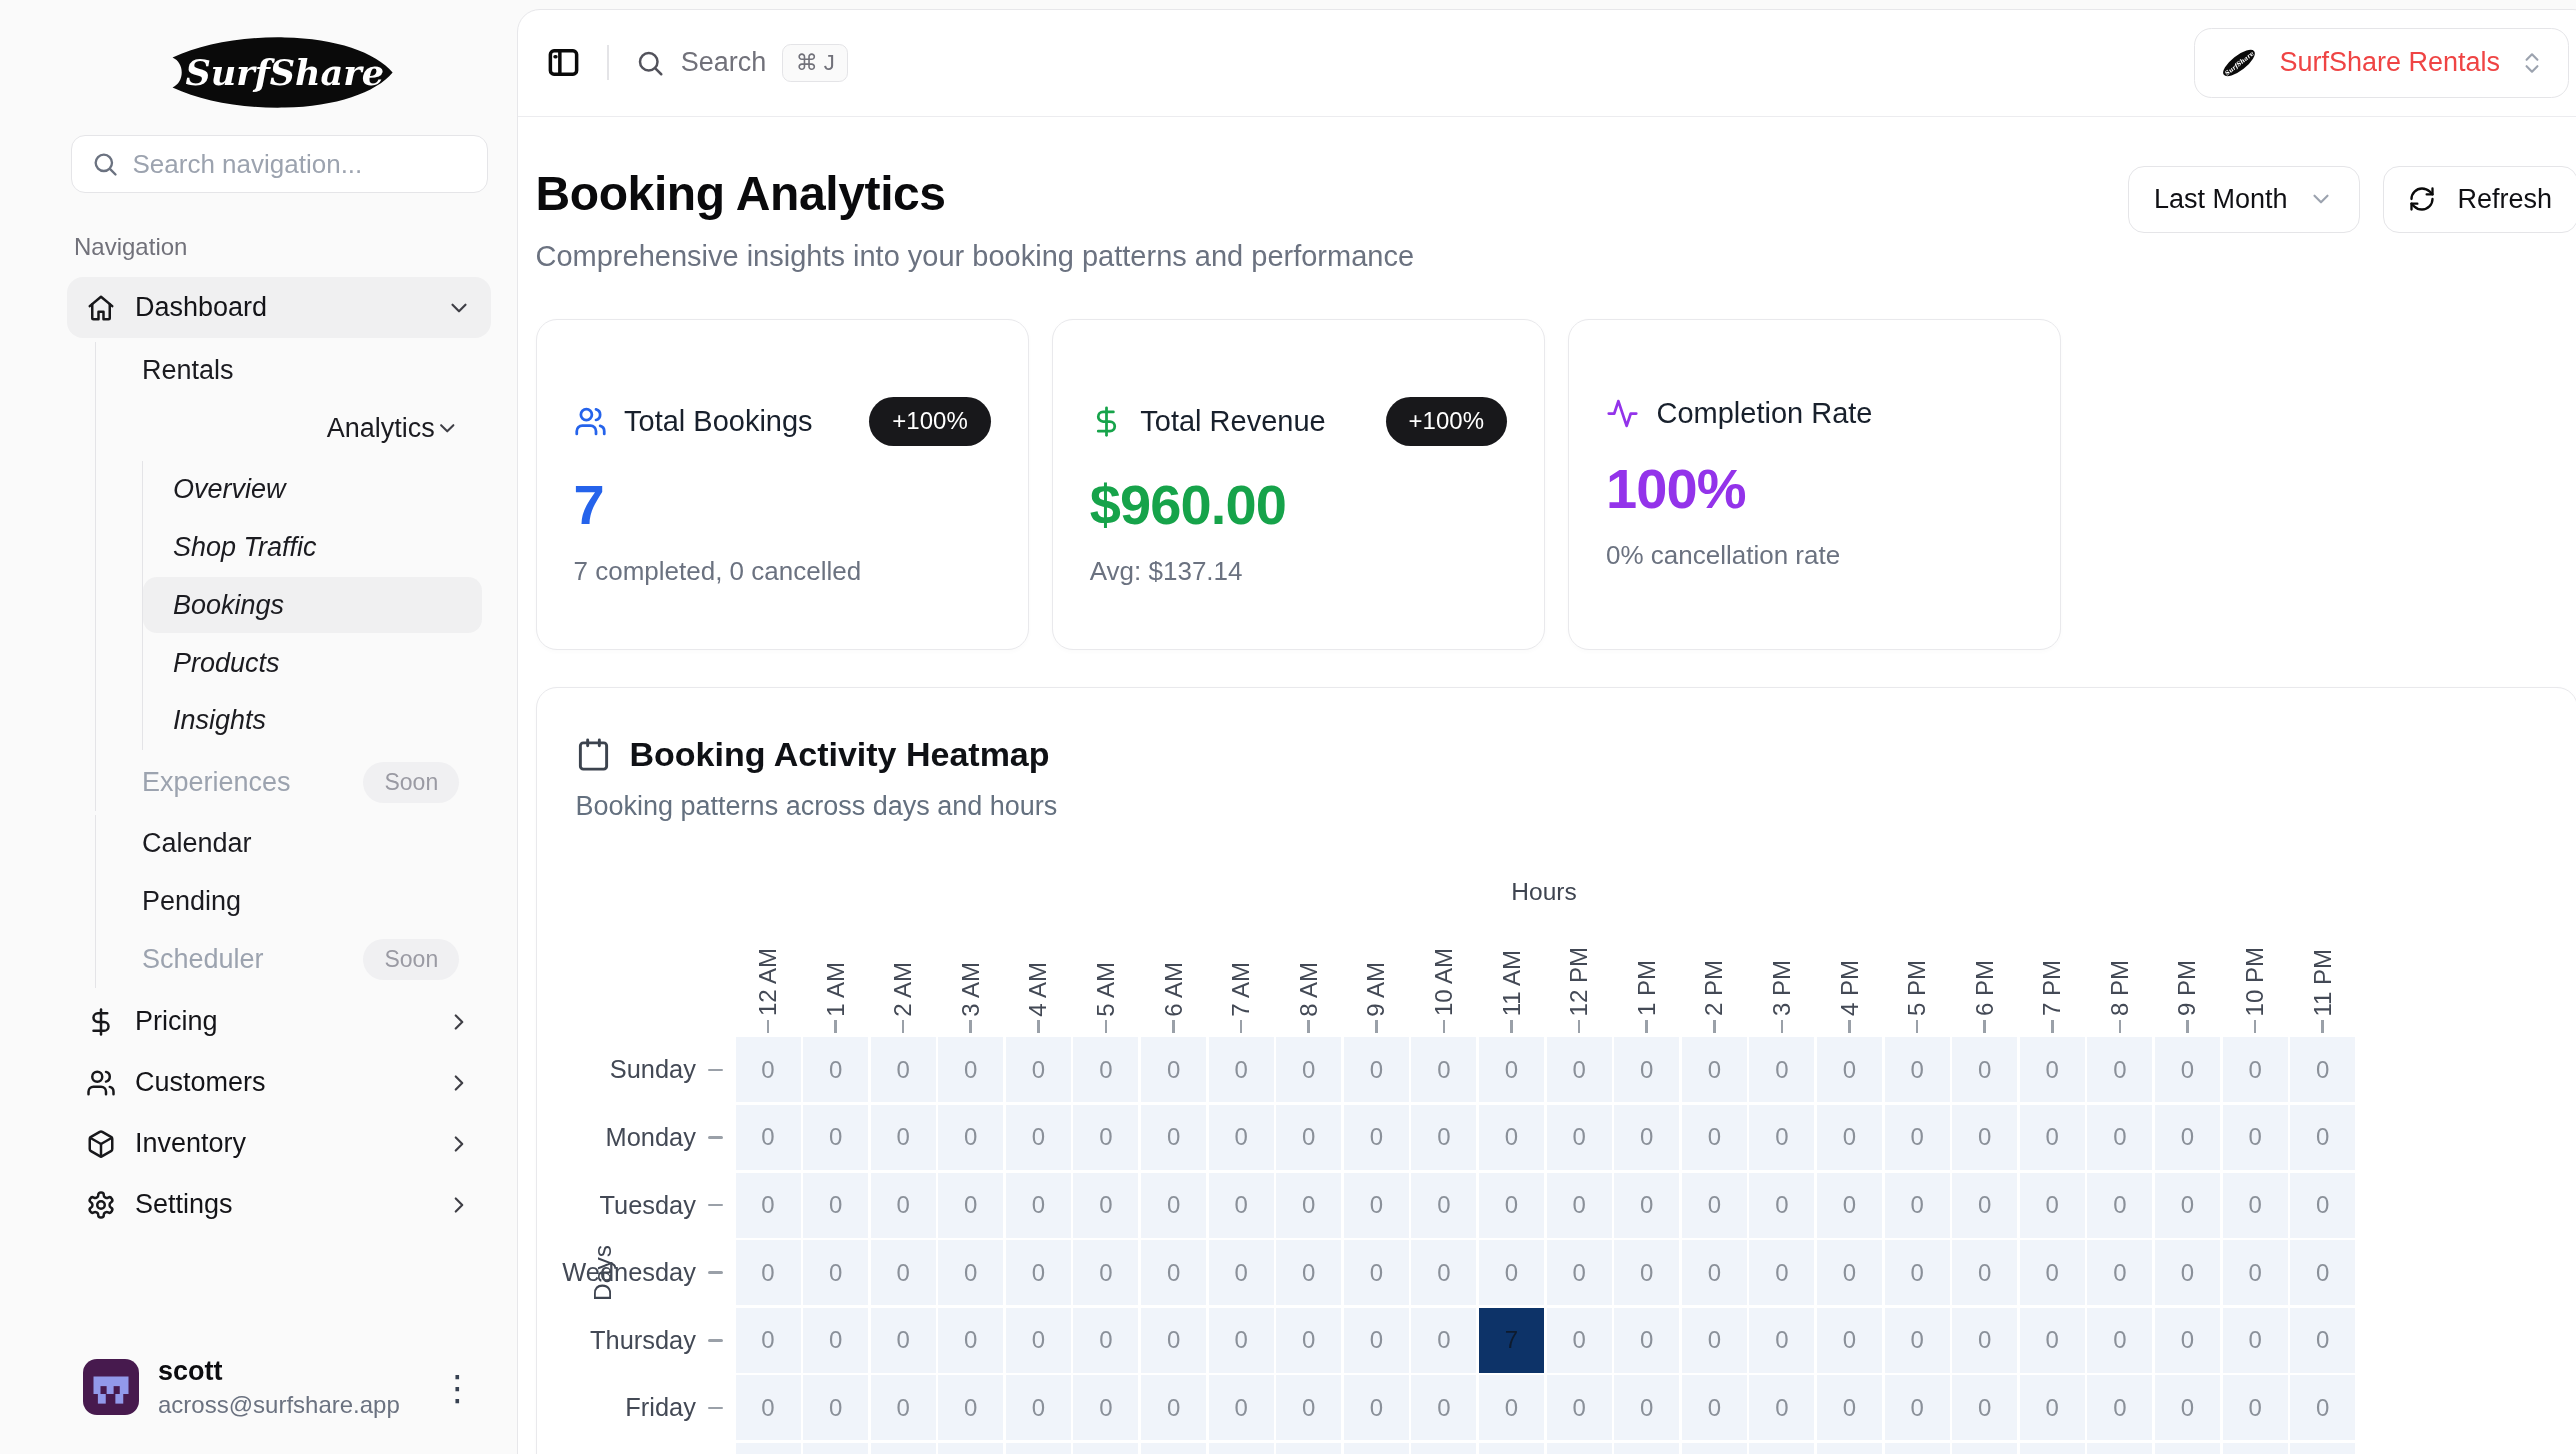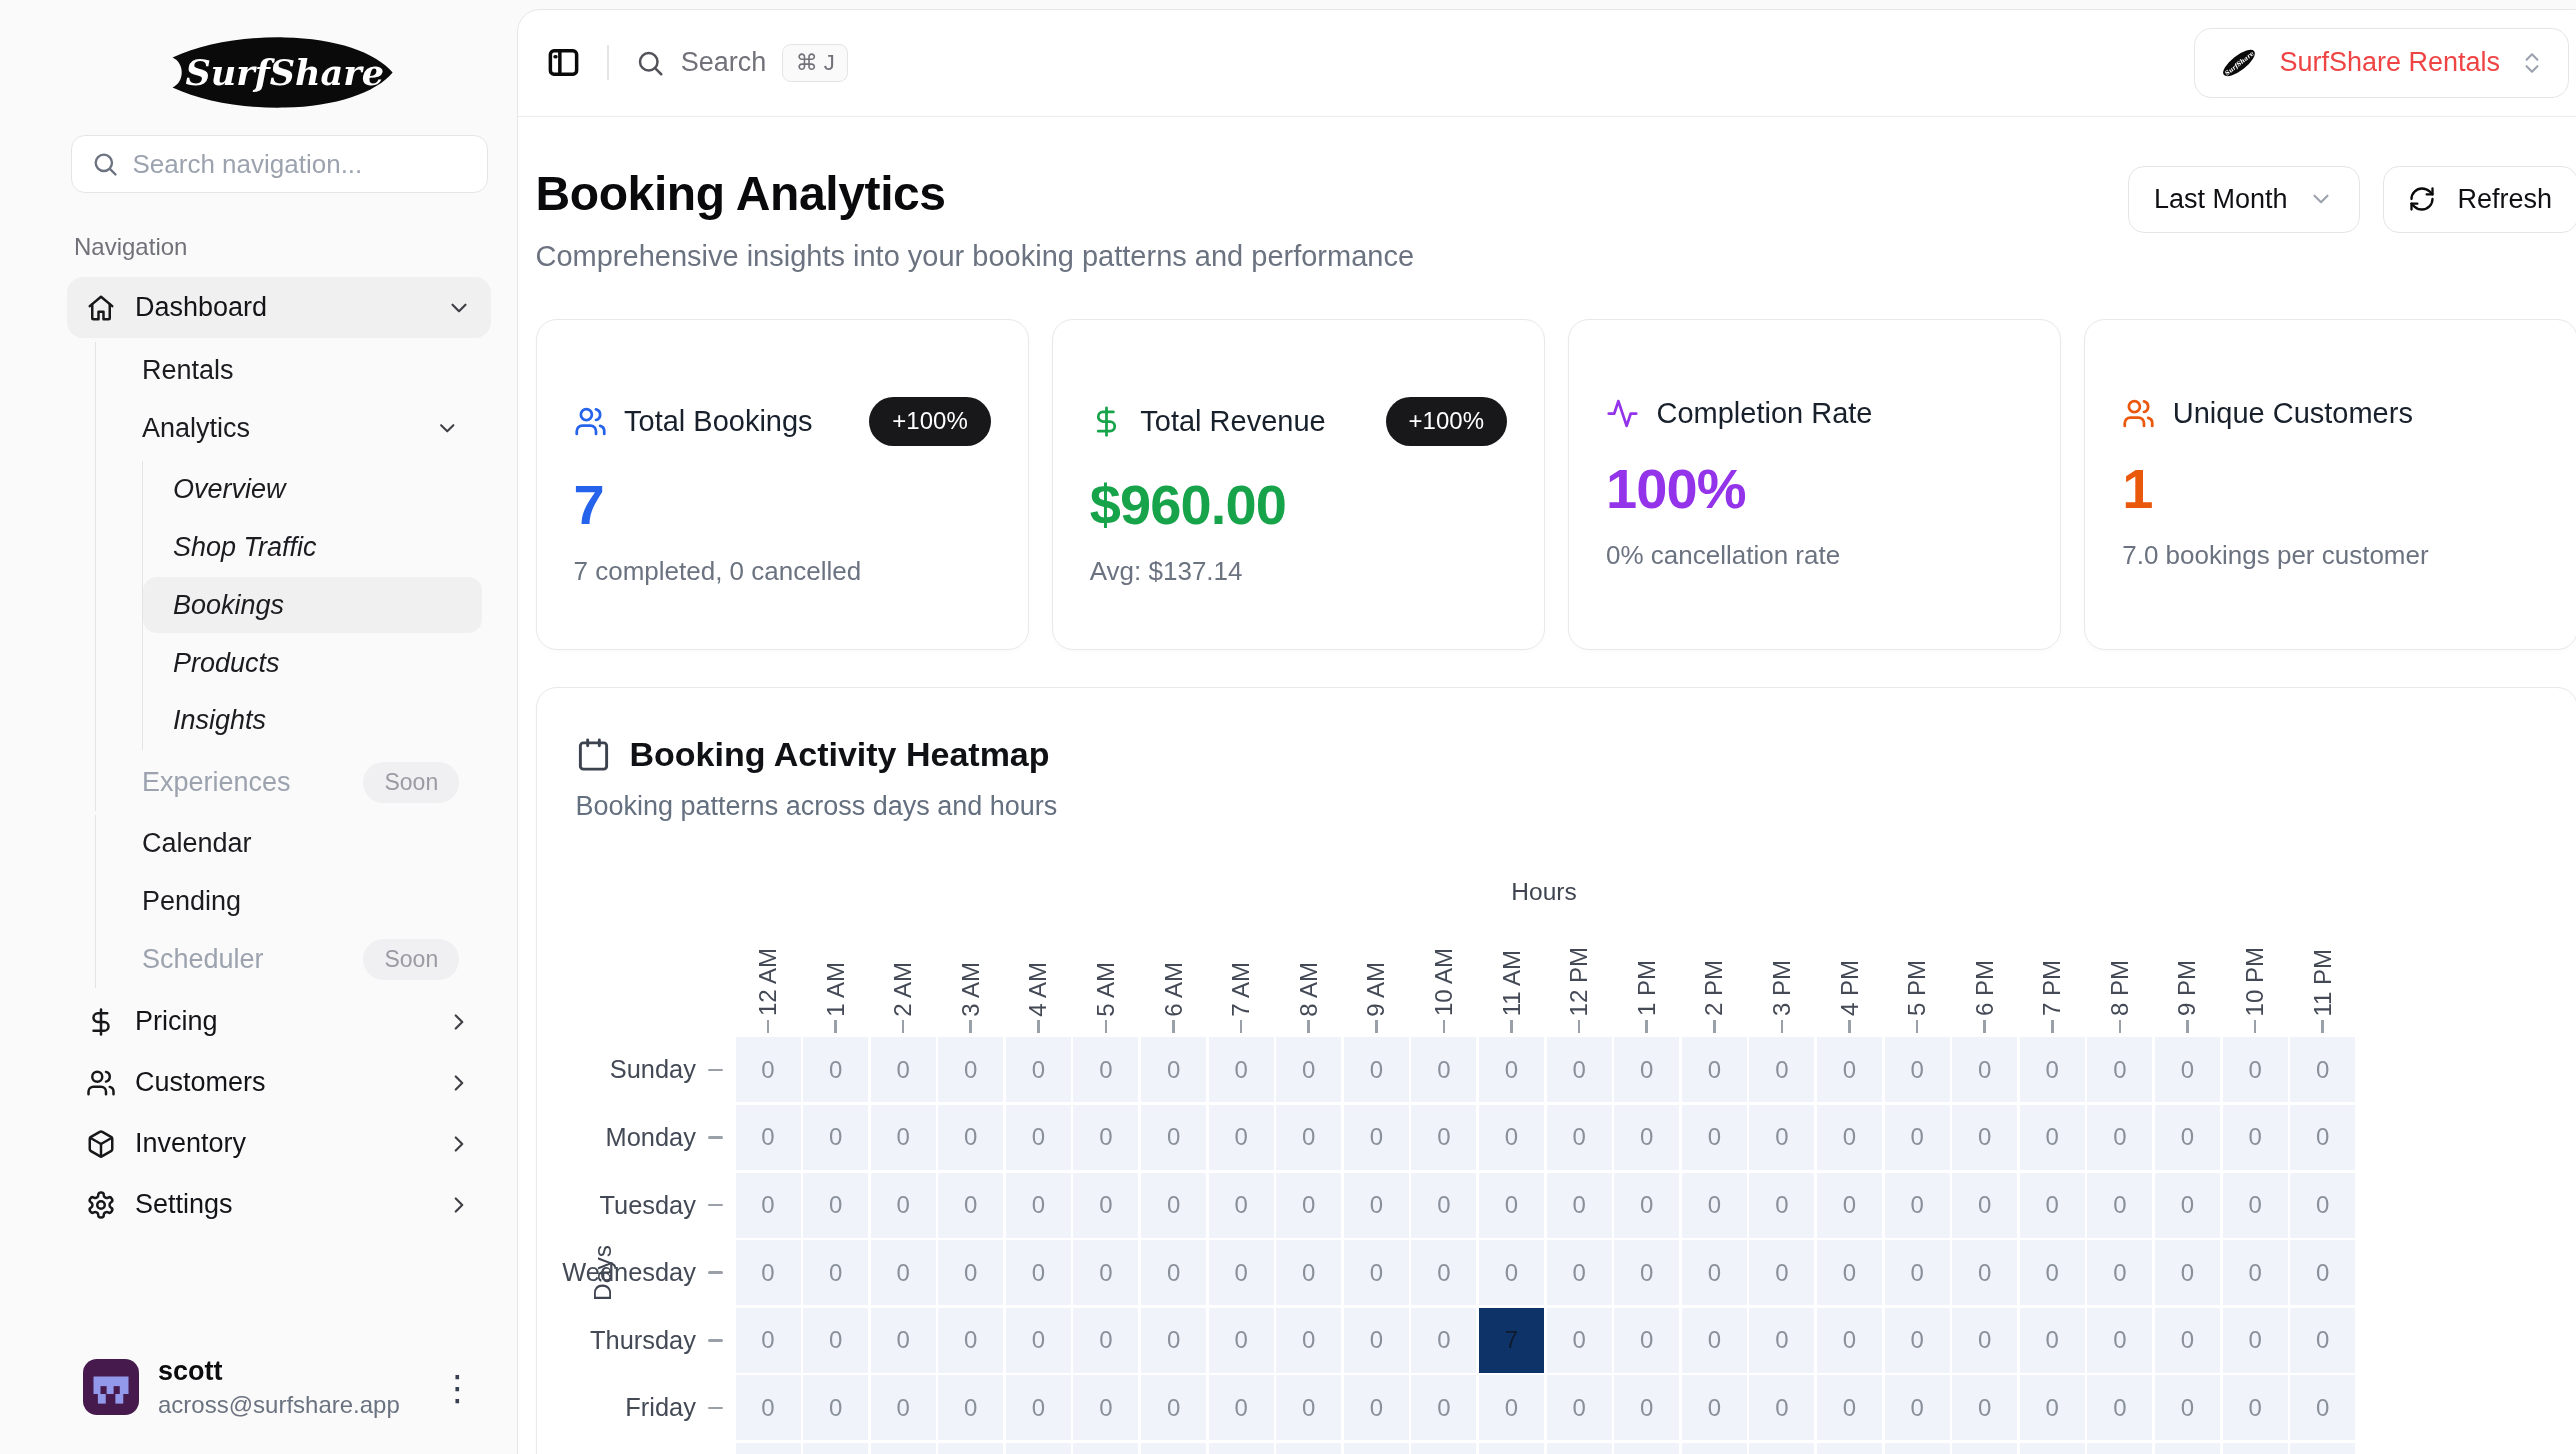--- a/index.html
+++ b/index.html
@@ -118,21 +118,21 @@
         <svg width="26" height="26" viewBox="0 0 24 24" fill="none" stroke="currentColor" stroke-width="2" stroke-linecap="round" stroke-linejoin="round">
             <polyline points="6 9 12 15 18 9"></polyline>
           </svg>
       </span>
     </div>
 
     <div class="children">
       <div class="sub-item">
         <span class="grow">Rentals</span>
       </div>
-      <div class="sub-item" style="justify-content:space-between;">
+      <div class="sub-item" style="justify-content:flex-end;">
         <span>Analytics</span>
         <span class="chev">
           <svg width="24.5" height="24.5" viewBox="0 0 24 24" fill="none" stroke="currentColor" stroke-width="2" stroke-linecap="round" stroke-linejoin="round">
               <polyline points="6 9 12 15 18 9"></polyline>
             </svg>
         </span>
       </div>
       <div class="children">
         <div class="sub-item">
             <span>Overview</span>
@@ -359,35 +359,20 @@
               <svg width="33" height="33" viewBox="0 0 24 24" fill="none" stroke="currentColor" stroke-width="2" stroke-linecap="round" stroke-linejoin="round">
                   <polyline points="22 12 18 12 15 21 9 3 6 12 2 12"></polyline>
                 </svg>
             </span>
             <span class="stat-label">Completion Rate</span>
           </div>
           <div class="stat-value" style="color: rgb(147, 51, 234);">100%</div>
           <div class="stat-sub">0% cancellation rate</div>
         </div>
 
-        <div class="stat-card">
-          <div class="stat-top">
-            <span class="stat-icon" style="color: rgb(234, 88, 12);">
-              <svg width="33" height="33" viewBox="0 0 24 24" fill="none" stroke="currentColor" stroke-width="2" stroke-linecap="round" stroke-linejoin="round">
-                  <circle cx="9" cy="7" r="4"></circle>
-                  <path d="M2 21v-2a4 4 0 0 1 4-4h6a4 4 0 0 1 4 4v2"></path>
-                  <path d="M16 3.13a4 4 0 0 1 0 7.75"></path>
-                  <path d="M22 21v-2a4 4 0 0 0-3-3.87"></path>
-                </svg>
-            </span>
-            <span class="stat-label">Unique Customers</span>
-          </div>
-          <div class="stat-value" style="color: rgb(234, 88, 12);">1</div>
-          <div class="stat-sub">7.0 bookings per customer</div>
-        </div>
       </div>
 
       <div class="hm-card">
         <div class="hm-head">
           <span>
             <svg width="35" height="35" viewBox="0 0 24 24" fill="none" stroke="#3c434e" stroke-width="2" stroke-linecap="round" stroke-linejoin="round">
                 <rect x="3" y="4" width="18" height="18" rx="2"></rect>
                 <line x1="16" y1="2" x2="16" y2="6"></line>
                 <line x1="8" y1="2" x2="8" y2="6"></line>
               </svg>

